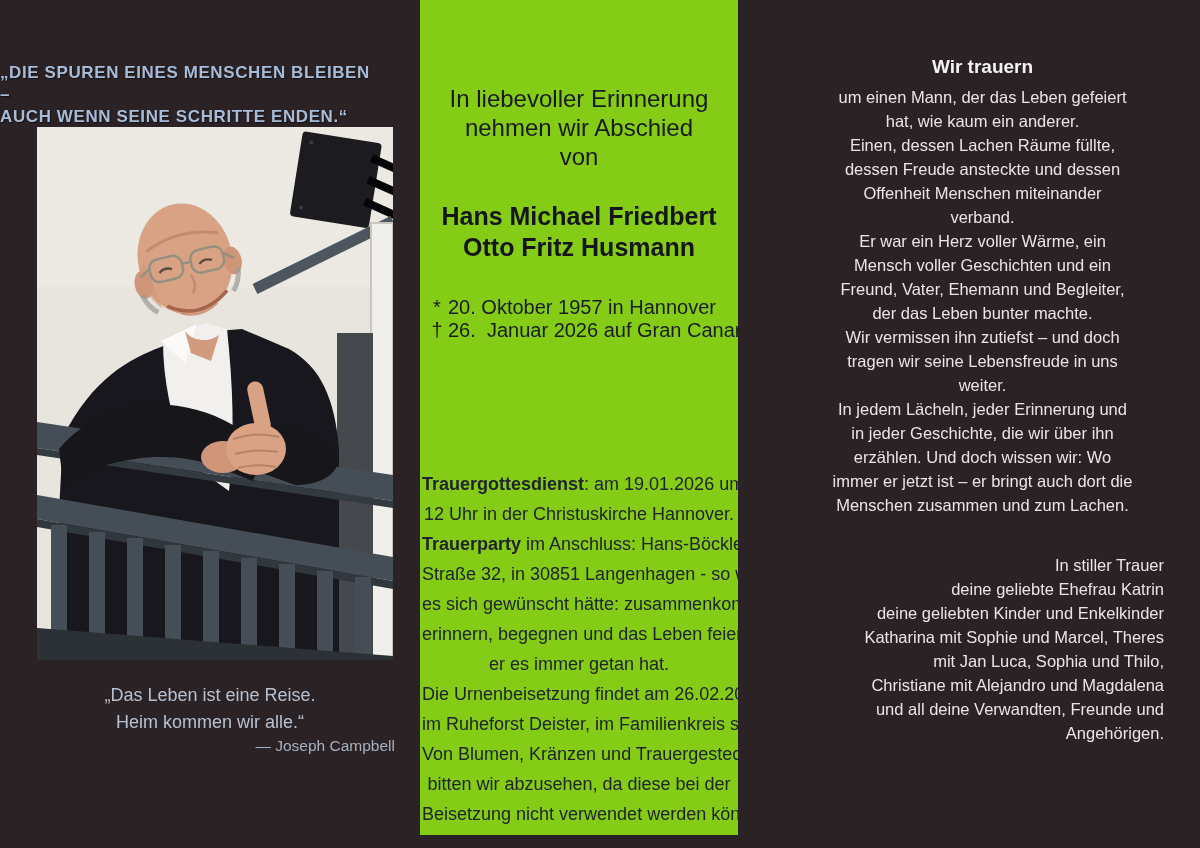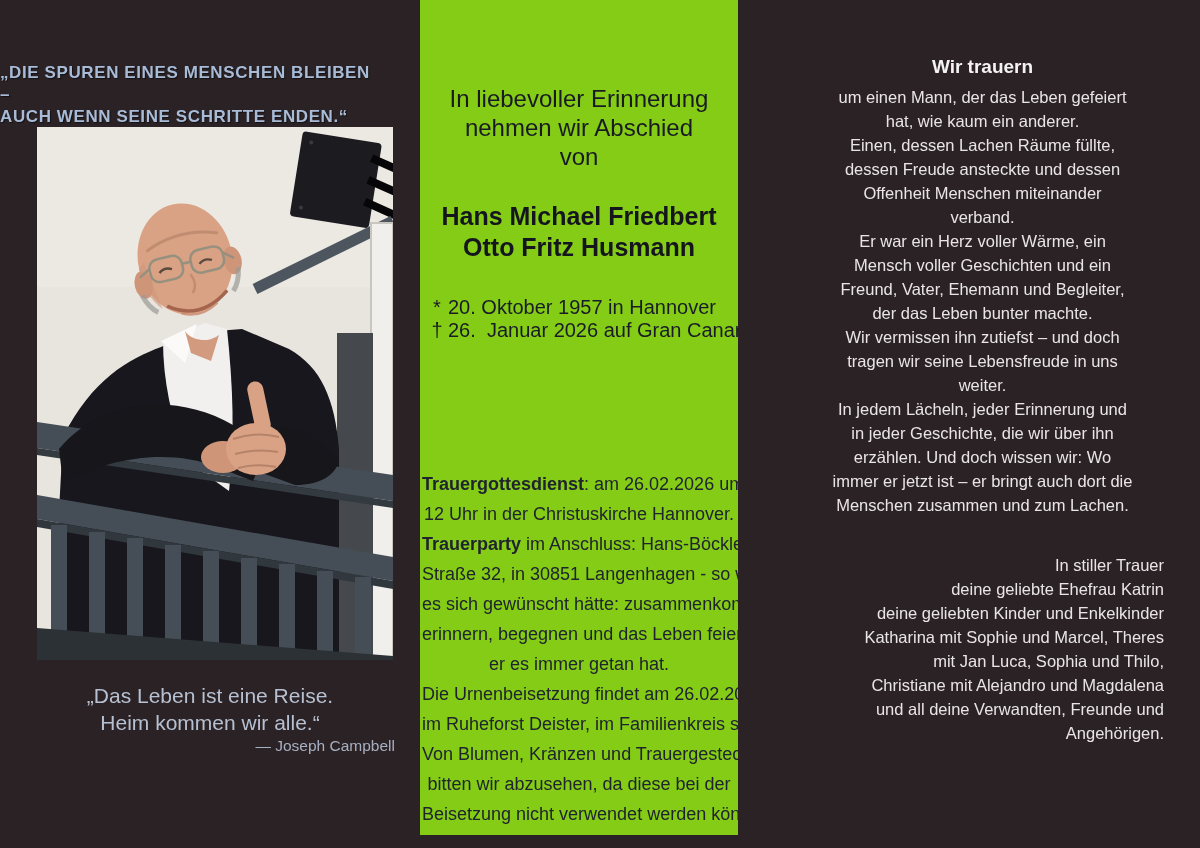--- a/index.html
+++ b/index.html
@@ -29,21 +29,21 @@
   }
   .photo-frame {
     position: absolute; left: 37px; top: 127px; width: 356px; height: 533px;
     overflow: hidden;
   }
   .photo-frame svg { display: block; width: 356px; height: 533px; }
   .bottom-quote {
     position: absolute; top: 682px; left: 0; width: 420px;
     text-align: center;
     color: #b7c0d1;
-    font-size: 21px; line-height: 27px;
+    font-size: 18px; line-height: 27px;
     white-space: pre;
   }
   .attribution {
     position: absolute; top: 737px; left: 0; width: 395px;
     text-align: right;
     color: #a7b0c1;
     font-size: 15.5px;
   }
   
   .panel-center {
@@ -210,21 +210,21 @@
     <div class="dates">
       <div class="date-row">
         <span class="date-sym">*</span>
         <span class="date-text">20. Oktober 1957 in Hannover</span>
       </div>
       <div class="date-row">
         <span class="date-sym">†</span>
         <span class="date-text">26.  Januar 2026 auf Gran Canaria</span>
       </div>
     </div>
-    <div class="details"><span class="bold">Trauergottesdienst</span><span>: am 26.02.2026 um
+    <div class="details"><span class="bold">Trauergottesdienst</span><span>: am 19.01.2026 um
 12 Uhr in der Christuskirche Hannover.
 </span><span class="bold">Trauerparty</span><span> im Anschluss: Hans-Böckler-
 Straße 32, in 30851 Langenhagen - so wie er
 es sich gewünscht hätte: zusammenkommen,
 erinnern, begegnen und das Leben feiern, wie
 er es immer getan hat.
 Die Urnenbeisetzung findet am 26.02.2026
 im Ruheforst Deister, im Familienkreis statt.
 Von Blumen, Kränzen und Trauergestecken
 bitten wir abzusehen, da diese bei der

